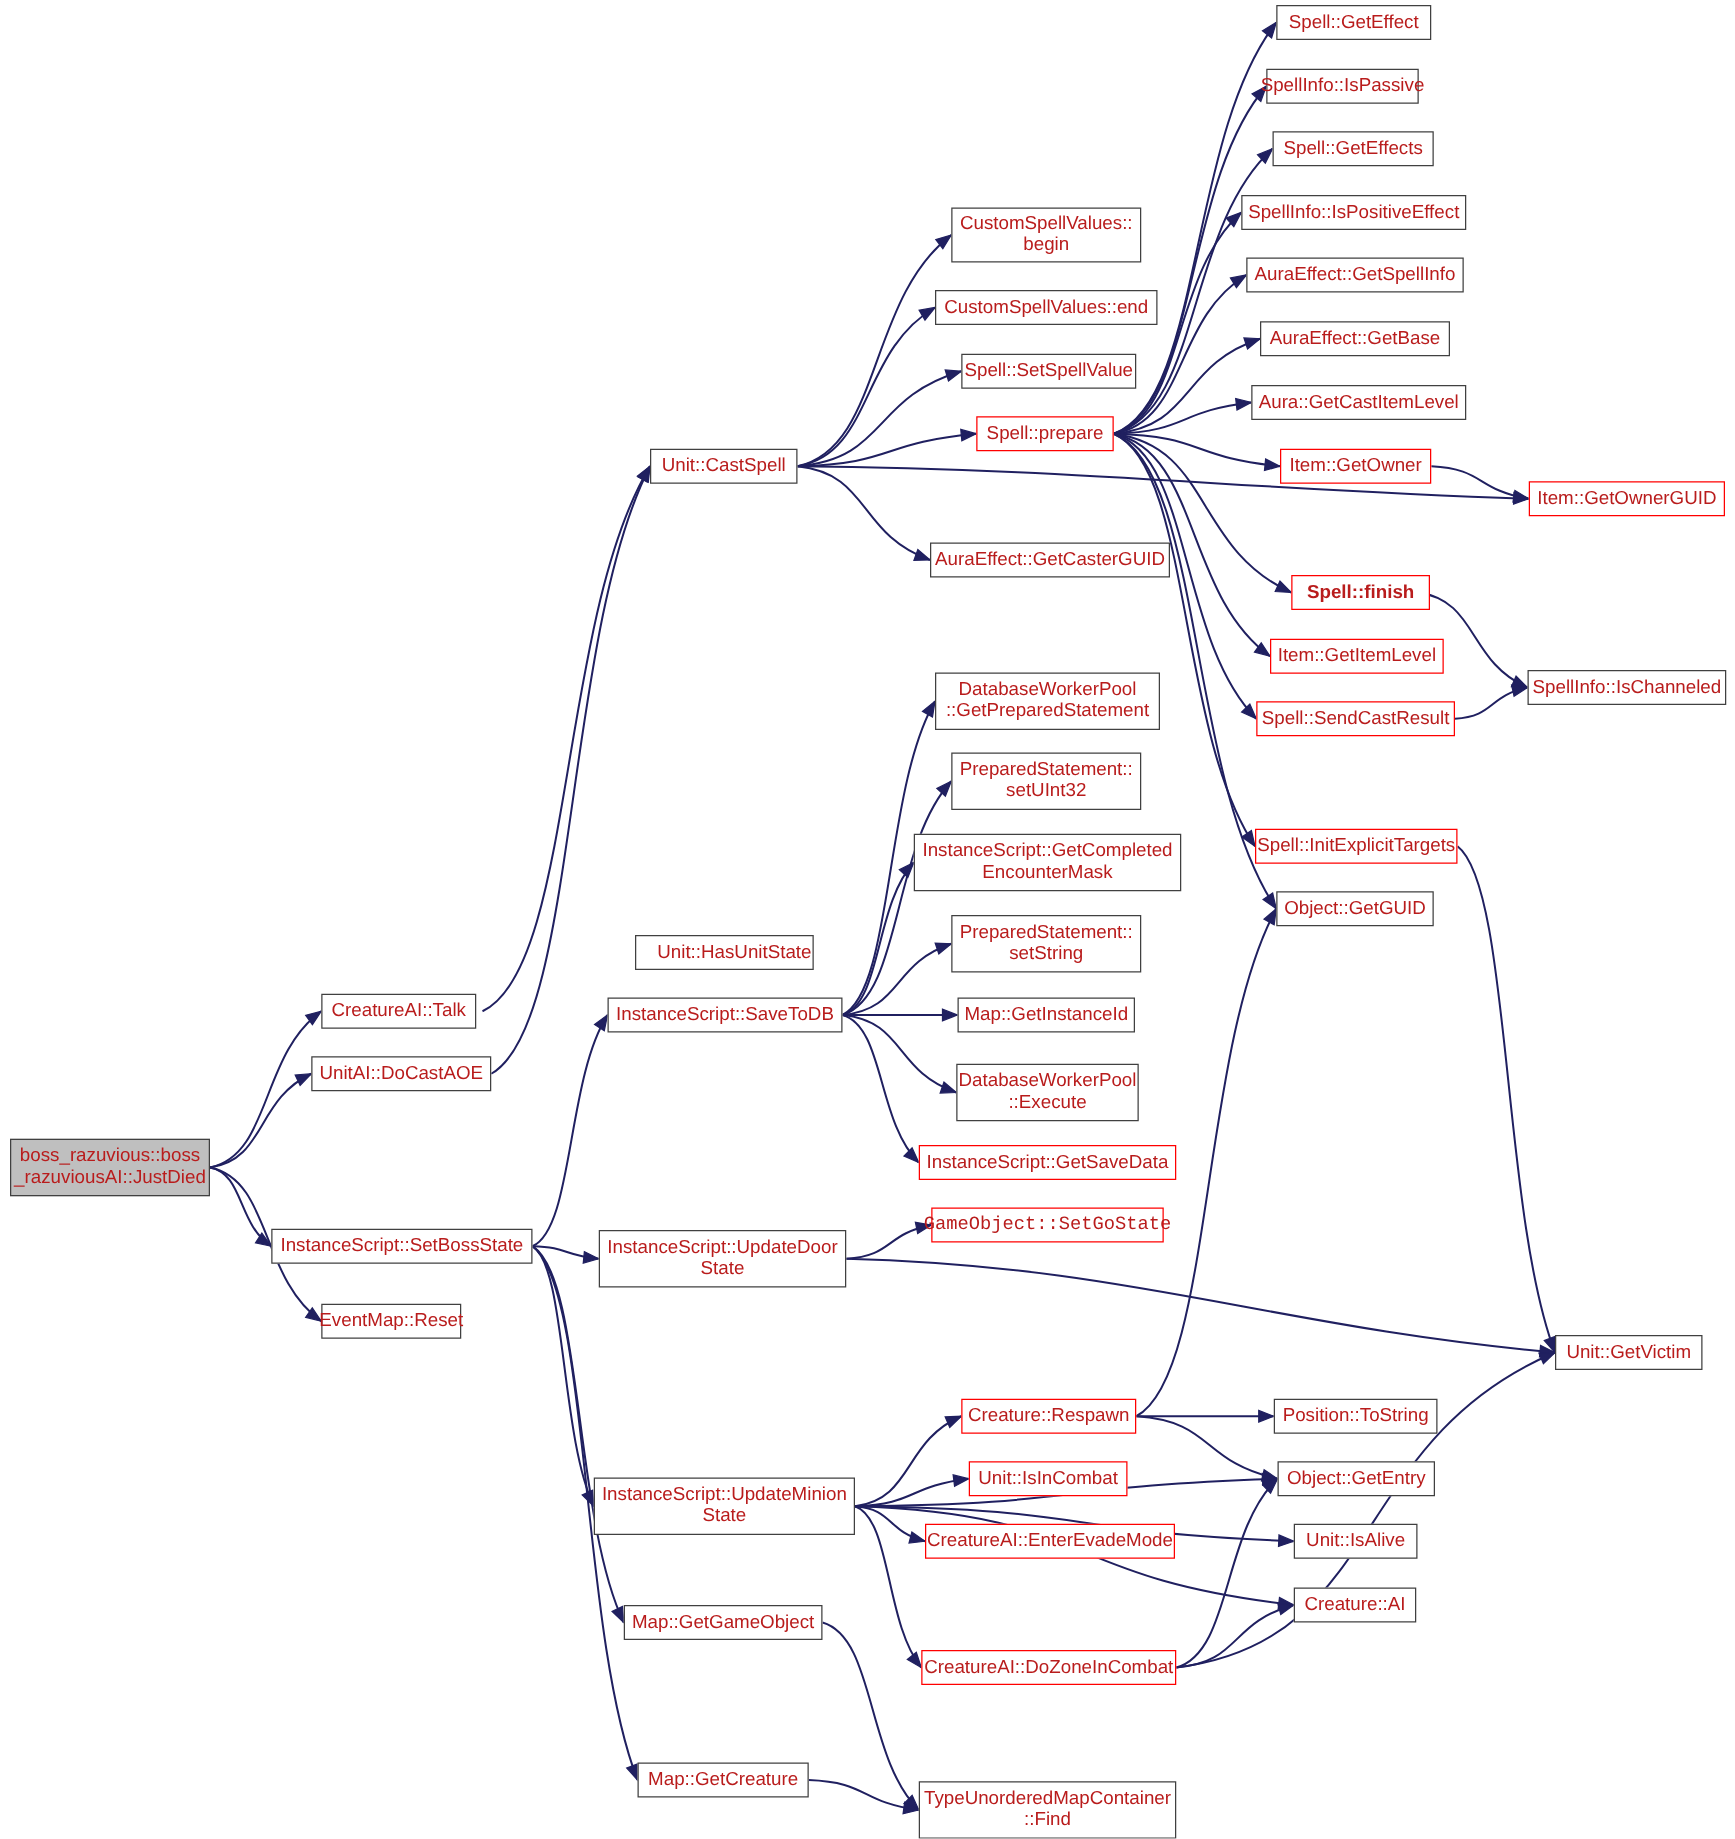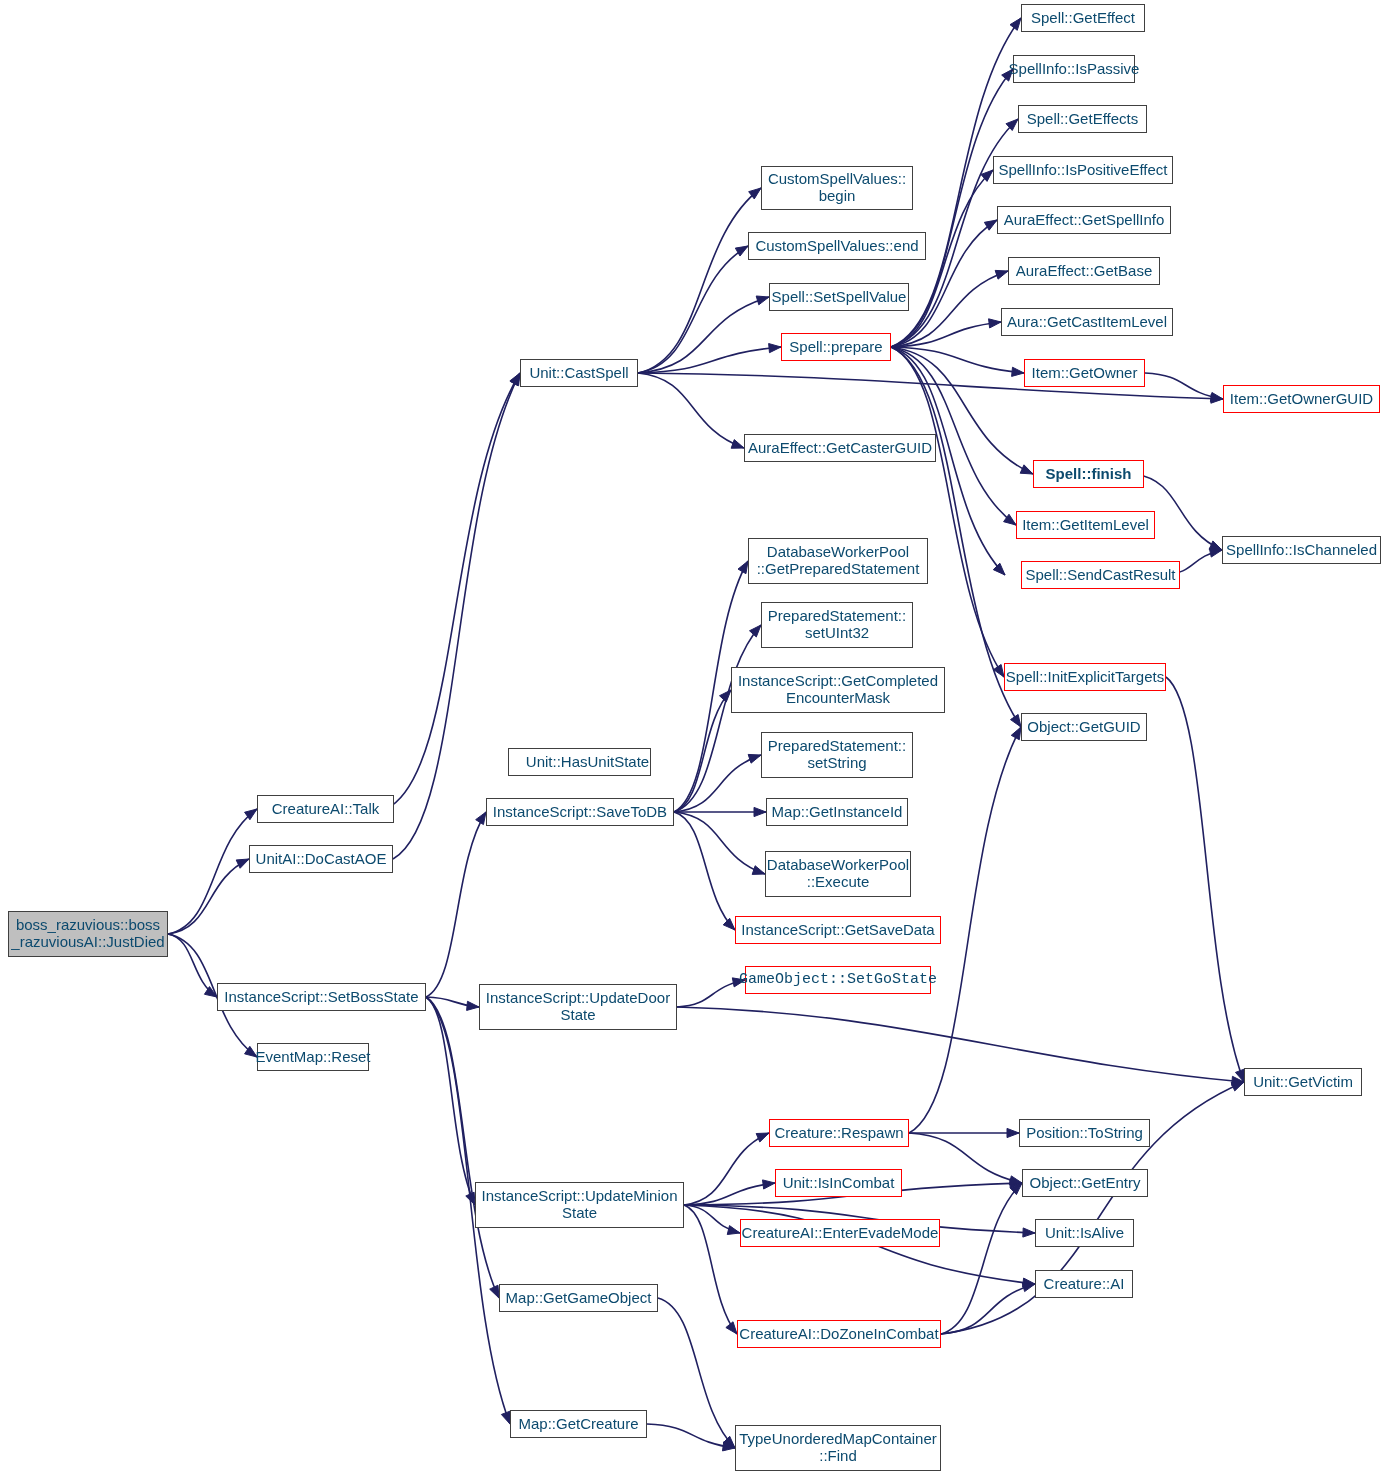--- a/index.html
+++ b/index.html
@@ -1,20 +1,20 @@
 <!DOCTYPE html>
 <html><head>
 <meta charset="utf-8">
 <style>
   html,body{margin:0;padding:0;background:#ffffff;}
   #canvas{position:relative;width:1388px;height:1471px;background:#ffffff;
           font-family:"Liberation Sans","DejaVu Sans",sans-serif;overflow:hidden;}
   .node{position:absolute;box-sizing:border-box;display:flex;align-items:center;
         justify-content:center;text-align:center;line-height:1.12;
-        font-size:15px;color:#0c4a6e;background:#ffffff;border:1px solid #404040;
+        font-size:15px;color:#b91c1c;background:#ffffff;border:1px solid #404040;
         white-space:pre-line;letter-spacing:0px;}
   .node.red{border:1px solid #ff0000;}
   .node.root{background:#bfbfbf;border:1px solid #404040;}
   svg.edges{position:absolute;left:0;top:0;width:1388px;height:1471px;pointer-events:none;}
   svg.edges path{fill:none;stroke:#202060;stroke-width:1.6;}
   svg.edges polygon{fill:#202060;stroke:#202060;stroke-width:1;}
 </style>
 </head>
 <body>
 
@@ -133,21 +133,21 @@
       <path d="M 941 1334 C 1107.65 1313.84, 1077.35 1152.56, 1244 1082"></path>
       <polygon points="1244,1082 1234.7431968698058,1090.9146842798177 1231.156170737437,1082.4427751959274"></polygon>
       <path d="M 658 1298 C 700.35 1310, 692.65 1406, 735 1448"></path>
       <polygon points="735,1448 723.2404166737555,1442.8161597253472 729.7187500031836,1436.2838402848404"></polygon>
       <path d="M 647 1424 C 695.4 1425.92, 686.6 1441.28, 735 1448"></path>
       <polygon points="735,1448 722.4814091025597,1450.90600790476 723.746627642728,1441.7934219904537"></polygon>
     </svg>
   <div id="node-layer">
       <div class="node root" style="left: 8px; top: 911px; width: 160px; height: 46px;">boss_razuvious::boss
 _razuviousAI::JustDied</div>
-      <div class="node" style="left: 257px; top: 795px; width: 137px; height: 28px;">CreatureAI::Talk</div>
+      <div class="node" style="left: 257px; top: 795px; width: 124px; height: 28px;">CreatureAI::Talk</div>
       <div class="node" style="left: 249px; top: 845px; width: 144px; height: 28px;">UnitAI::DoCastAOE</div>
       <div class="node" style="left: 217px; top: 983px; width: 209px; height: 28px;">InstanceScript::SetBossState</div>
       <div class="node" style="left: 257px; top: 1043px; width: 112px; height: 28px;">EventMap::Reset</div>
       <div class="node" style="left: 520px; top: 359px; width: 118px; height: 28px;">Unit::CastSpell</div>
       <div class="node" style="left: 508px; top: 748px; width: 143px; height: 28px; padding-left: 16px;">Unit::HasUnitState</div>
       <div class="node" style="left: 486px; top: 798px; width: 188px; height: 28px;">InstanceScript::SaveToDB</div>
       <div class="node" style="left: 479px; top: 984px; width: 198px; height: 46px;">InstanceScript::UpdateDoor
 State</div>
       <div class="node" style="left: 475px; top: 1182px; width: 209px; height: 46px;">InstanceScript::UpdateMinion
 State</div>
@@ -182,21 +182,21 @@
       <div class="node" style="left: 1013px; top: 55px; width: 122px; height: 28px;">SpellInfo::IsPassive</div>
       <div class="node" style="left: 1018px; top: 105px; width: 129px; height: 28px;">Spell::GetEffects</div>
       <div class="node" style="left: 993px; top: 156px; width: 180px; height: 28px;">SpellInfo::IsPositiveEffect</div>
       <div class="node" style="left: 997px; top: 206px; width: 174px; height: 28px;">AuraEffect::GetSpellInfo</div>
       <div class="node" style="left: 1008px; top: 257px; width: 152px; height: 28px;">AuraEffect::GetBase</div>
       <div class="node" style="left: 1001px; top: 308px; width: 172px; height: 28px;">Aura::GetCastItemLevel</div>
       <div class="node red" style="left: 1024px; top: 359px; width: 121px; height: 28px;">Item::GetOwner</div>
       <div class="node red" style="left: 1223px; top: 385px; width: 157px; height: 28px;">Item::GetOwnerGUID</div>
       <div class="node red" style="left: 1033px; top: 460px; width: 111px; height: 28px; font-weight: bold;">Spell::finish</div>
       <div class="node red" style="left: 1016px; top: 511px; width: 139px; height: 28px;">Item::GetItemLevel</div>
-      <div class="node red" style="left: 1005px; top: 561px; width: 159px; height: 28px; margin-left: 16px;">Spell::SendCastResult</div>
+      <div class="node red" style="left: 1005px; top: 561px; width: 159px; height: 28px;">Spell::SendCastResult</div>
       <div class="node" style="left: 1222px; top: 536px; width: 159px; height: 28px;">SpellInfo::IsChanneled</div>
       <div class="node red" style="left: 1004px; top: 663px; width: 162px; height: 28px;">Spell::InitExplicitTargets</div>
       <div class="node" style="left: 1021px; top: 713px; width: 126px; height: 28px;">Object::GetGUID</div>
       <div class="node" style="left: 1244px; top: 1068px; width: 118px; height: 28px;">Unit::GetVictim</div>
       <div class="node" style="left: 1019px; top: 1119px; width: 131px; height: 28px;">Position::ToString</div>
       <div class="node" style="left: 1022px; top: 1169px; width: 126px; height: 28px;">Object::GetEntry</div>
       <div class="node" style="left: 1035px; top: 1219px; width: 99px; height: 28px;">Unit::IsAlive</div>
       <div class="node" style="left: 1035px; top: 1270px; width: 98px; height: 28px;">Creature::AI</div>
     </div>
 </div>

